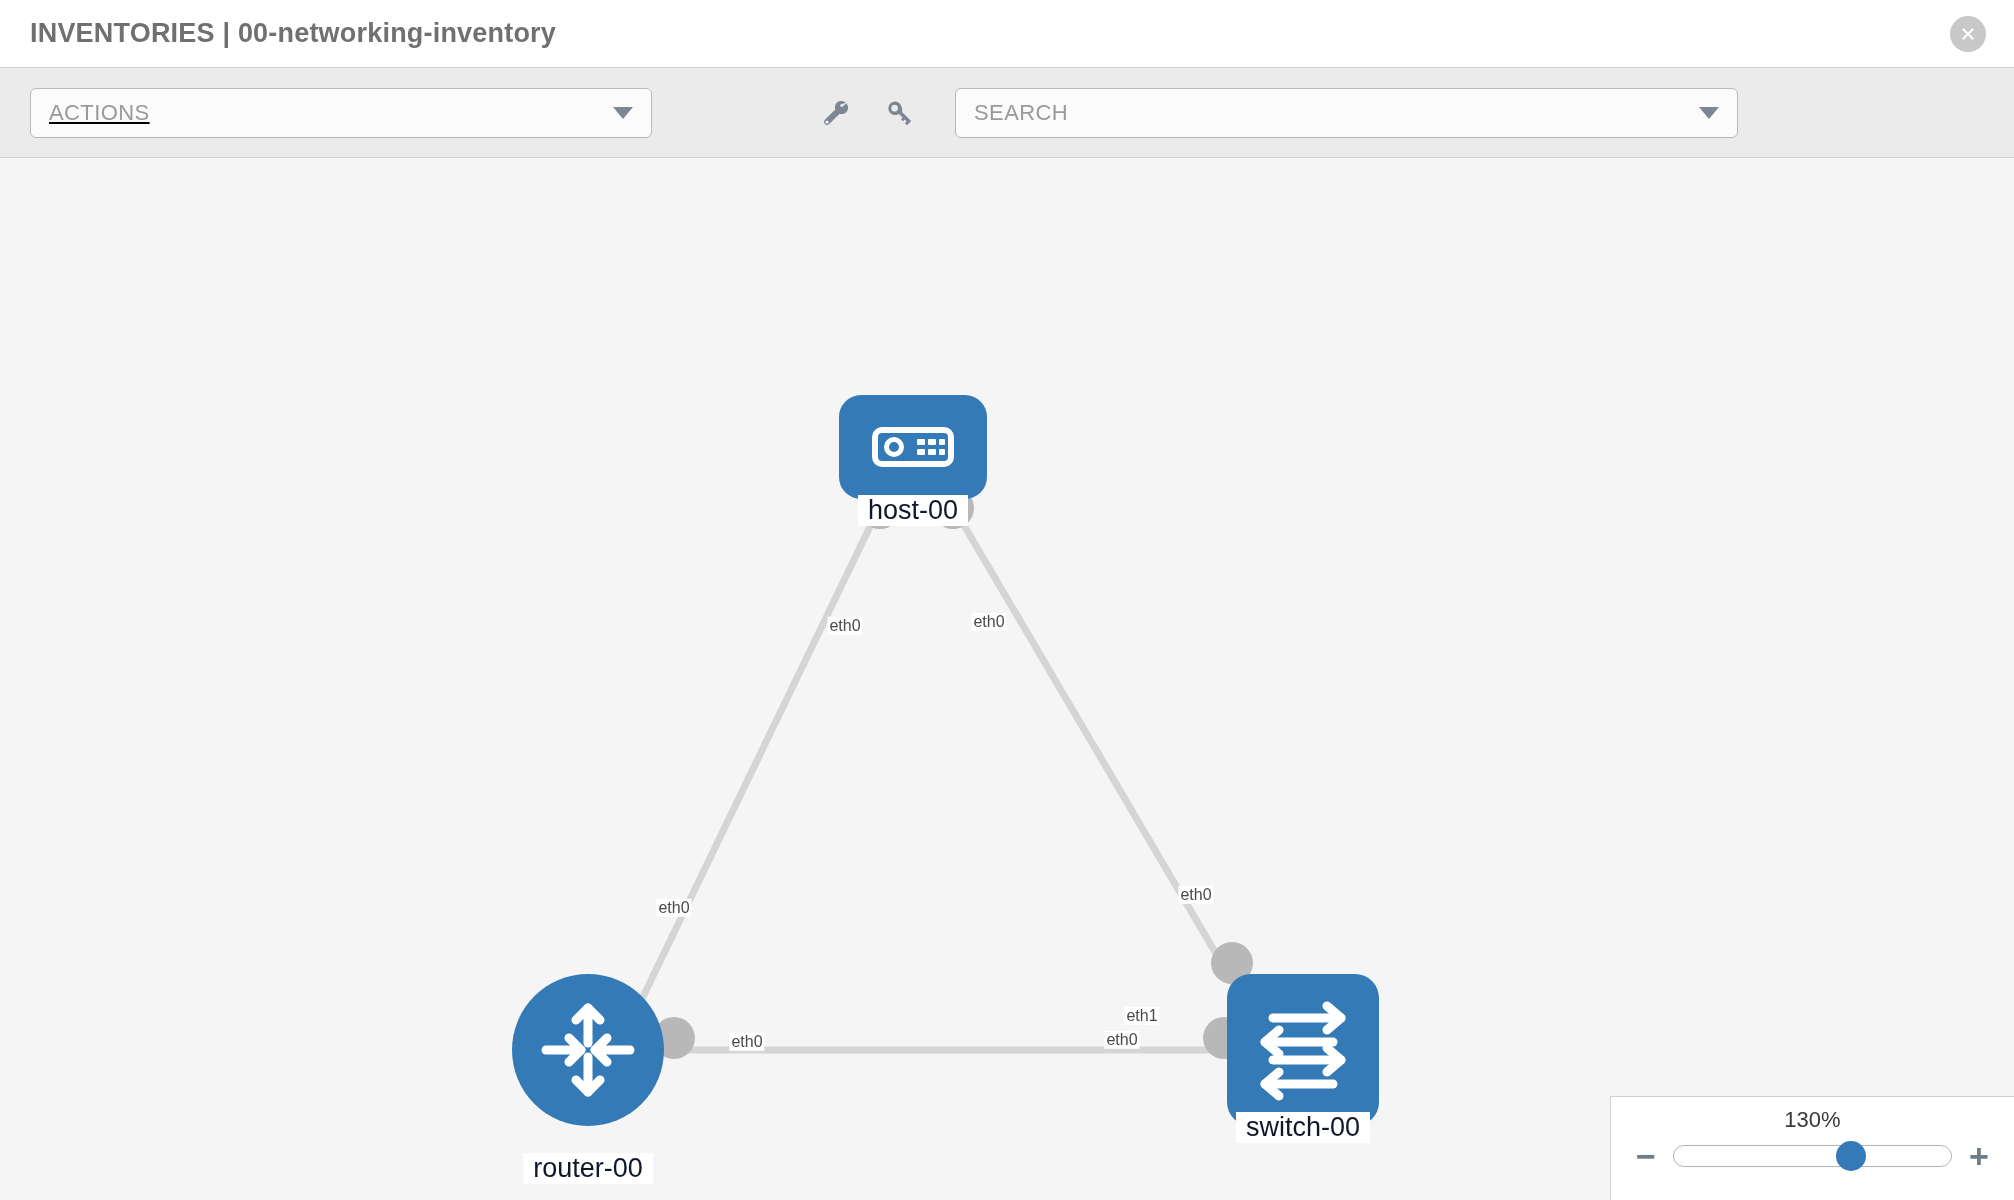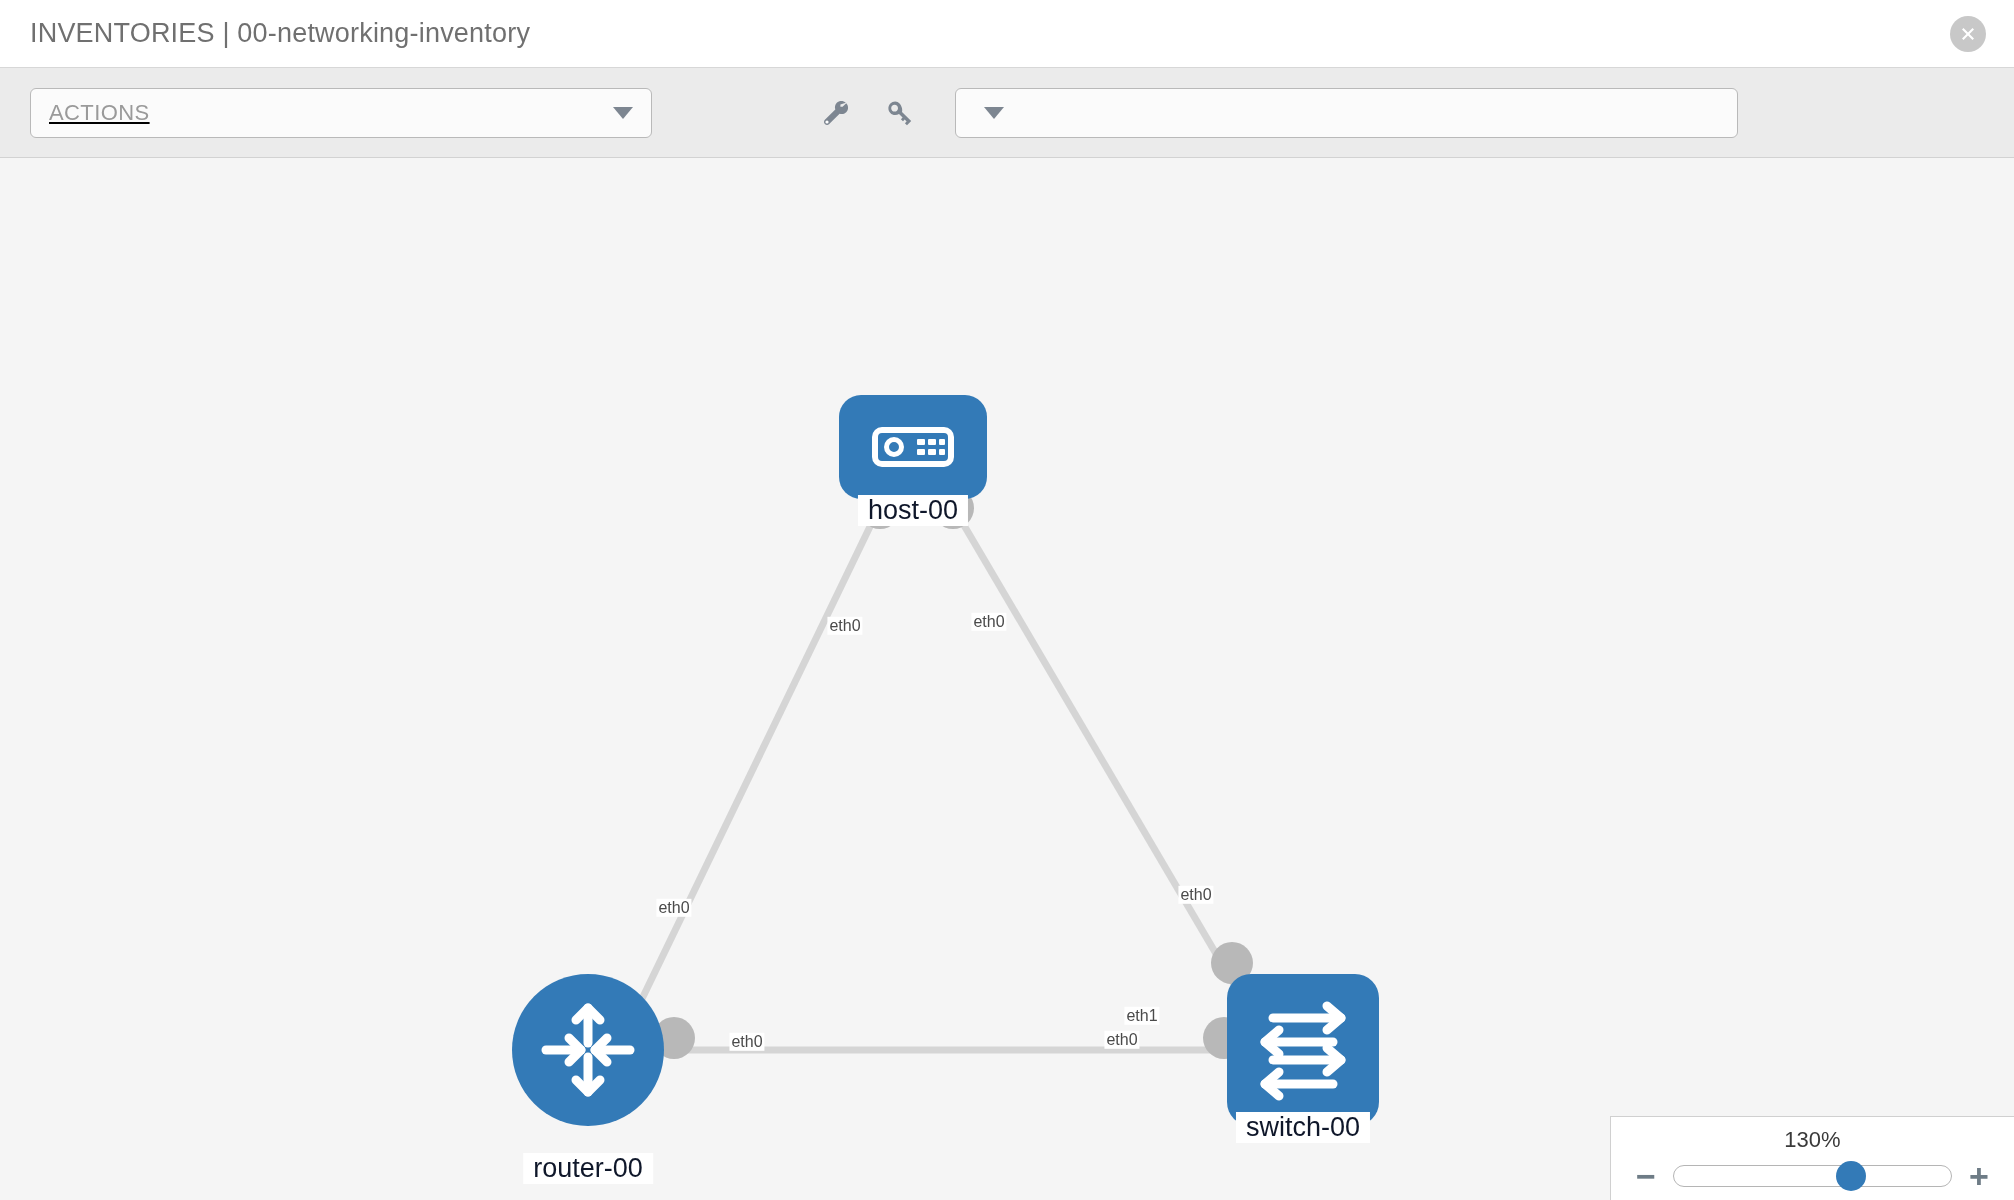--- a/index.html
+++ b/index.html
@@ -29,21 +29,21 @@
     height: 68px;
     flex: 0 0 68px;
     background: #ffffff;
     display: flex;
     align-items: center;
     padding: 0 30px;
     border-bottom: 1px solid #d7d7d7;
   }
   .header-title {
     font-size: 27px;
-    font-weight: normal;
+    font-weight: bold;
     color: #707070;
     letter-spacing: 0.2px;
     white-space: nowrap;
   }
   .close-button {
     position: absolute;
     right: 28px;
     top: 50%;
     transform: translateY(-50%);
     width: 36px;
@@ -178,21 +178,21 @@
     white-space: nowrap;
     line-height: 1.15;
   }
 
   
   .zoom-panel {
     position: absolute;
     right: 0;
     bottom: 0;
     width: 404px;
-    height: 84px;
+    height: 104px;
     background: #ffffff;
     border: 1px solid #d0d0d0;
     border-right: none;
     border-bottom: none;
     display: flex;
     flex-direction: column;
     align-items: center;
     padding-top: 10px;
   }
   .zoom-value {
@@ -267,20 +267,21 @@
         </svg>
       </div>
       <div class="tool-icon">
         <svg width="32" height="32" viewBox="0 0 32 32" aria-hidden="true">
           <path d="M13.2 4.4 C9.4 4.4 6.4 7.4 6.4 11.2 C6.4 15.0 9.4 18.0 13.2 18.0 C14.6 18.0 15.9 17.6 17.0 16.9 L20.6 20.5 L18.9 22.2 L21.0 24.3 L22.7 22.6 L24.6 24.5 L22.9 26.2 L25.0 28.3 L29.2 24.1 L20.0 14.9 C20.3 13.8 20.3 12.4 20.0 11.2 C19.3 7.4 16.6 4.4 13.2 4.4 Z M12.6 7.8 C14.5 7.8 16.0 9.3 16.0 11.2 C16.0 13.1 14.5 14.6 12.6 14.6 C10.7 14.6 9.2 13.1 9.2 11.2 C9.2 9.3 10.7 7.8 12.6 7.8 Z" fill="#7d8691"></path>
         </svg>
       </div>
     </div>
 
     <div class="select-box search-select">
+      <span class="select-label">SEARCH</span>
       <span class="caret"></span>
     </div>
   </div>
 
   <div class="canvas">
     <div class="topology">
 
       <svg class="topo-svg" viewBox="0 0 2014 1042" preserveAspectRatio="none">
         <g stroke="#d5d5d5" stroke-width="7" fill="none">
           <line x1="878" y1="352" x2="640" y2="845"></line>

